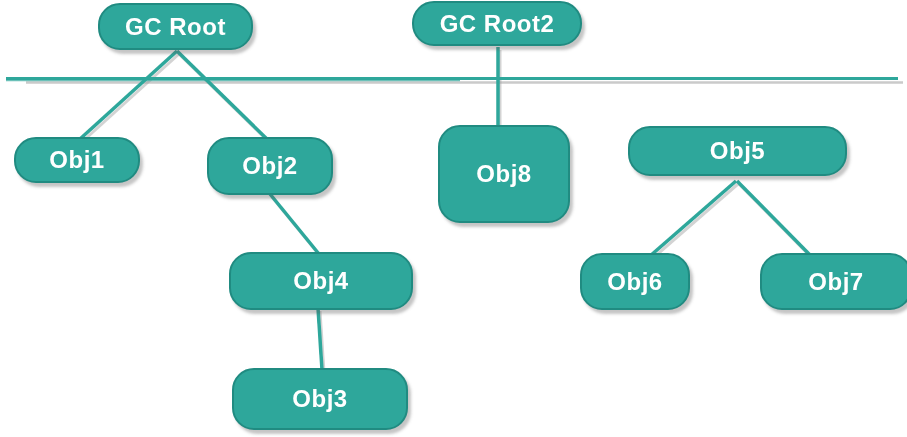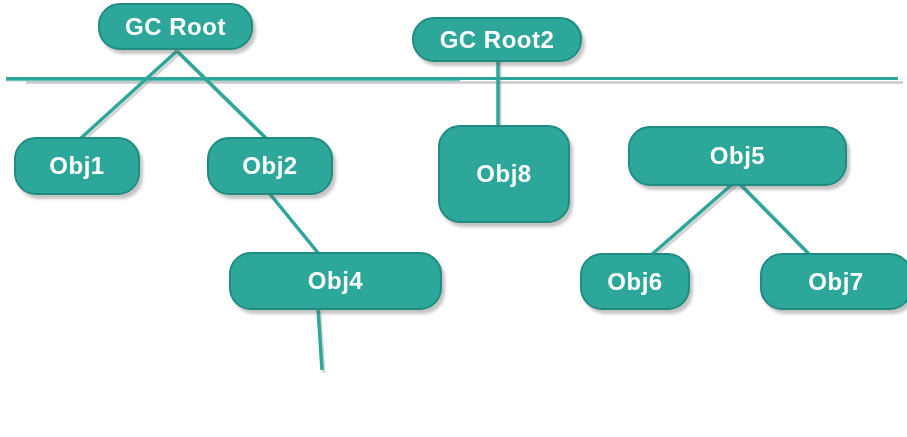--- a/index.html
+++ b/index.html
@@ -64,37 +64,40 @@
       <line x1="498" y1="47" x2="498" y2="127" stroke="#2EA79B" stroke-width="3.5" stroke-opacity="1" stroke-linecap="butt"></line>
       <line x1="270" y1="194" x2="319" y2="254" stroke="#2EA79B" stroke-width="3.5" stroke-opacity="1" stroke-linecap="butt"></line>
       <line x1="318" y1="308" x2="322" y2="370" stroke="#2EA79B" stroke-width="3.5" stroke-opacity="1" stroke-linecap="butt"></line>
       <line x1="736" y1="181" x2="650" y2="256" stroke="#2EA79B" stroke-width="3.5" stroke-opacity="1" stroke-linecap="butt"></line>
       <line x1="737" y1="181" x2="811" y2="256" stroke="#2EA79B" stroke-width="3.5" stroke-opacity="1" stroke-linecap="butt"></line>
     </svg>
 
 <div class="node" style="left: 98px; top: 3px; width: 155px; height: 47px; background: rgb(46, 167, 155); border-color: rgb(32, 139, 129);">
       <span class="node-label" style="color: rgb(255, 255, 255);">GC Root</span>
     </div>
-    <div class="node" style="left: 412px; top: 17px; width: 170px; height: 45px; background: rgb(46, 167, 155); border-color: rgb(32, 139, 129);">
+    <div class="node" style="left: 412px; top: 1px; width: 170px; height: 45px; background: rgb(46, 167, 155); border-color: rgb(32, 139, 129);">
       <span class="node-label" style="color: rgb(255, 255, 255);">GC Root2</span>
     </div>
-    <div class="node" style="left: 14px; top: 137px; width: 126px; height: 58px; background: rgb(46, 167, 155); border-color: rgb(32, 139, 129);">
+    <div class="node" style="left: 14px; top: 137px; width: 126px; height: 46px; background: rgb(46, 167, 155); border-color: rgb(32, 139, 129);">
       <span class="node-label" style="color: rgb(255, 255, 255);">Obj1</span>
     </div>
     <div class="node" style="left: 207px; top: 137px; width: 126px; height: 58px; background: rgb(46, 167, 155); border-color: rgb(32, 139, 129);">
       <span class="node-label" style="color: rgb(255, 255, 255);">Obj2</span>
     </div>
     <div class="node" style="left: 438px; top: 125px; width: 132px; height: 98px; background: rgb(46, 167, 155); border-color: rgb(32, 139, 129);">
       <span class="node-label" style="color: rgb(255, 255, 255);">Obj8</span>
     </div>
-    <div class="node" style="left: 628px; top: 126px; width: 219px; height: 60px; background: rgb(46, 167, 155); border-color: rgb(32, 139, 129);">
+    <div class="node" style="left: 628px; top: 126px; width: 219px; height: 50px; background: rgb(46, 167, 155); border-color: rgb(32, 139, 129);">
       <span class="node-label" style="color: rgb(255, 255, 255);">Obj5</span>
     </div>
-    <div class="node" style="left: 229px; top: 252px; width: 213px; height: 58px; background: rgb(46, 167, 155); border-color: rgb(32, 139, 129);">
+    <div class="node" style="left: 229px; top: 252px; width: 184px; height: 58px; background: rgb(46, 167, 155); border-color: rgb(32, 139, 129);">
       <span class="node-label" style="color: rgb(255, 255, 255);">Obj4</span>
     </div>
     <div class="node" style="left: 580px; top: 253px; width: 110px; height: 57px; background: rgb(46, 167, 155); border-color: rgb(32, 139, 129);">
       <span class="node-label" style="color: rgb(255, 255, 255);">Obj6</span>
     </div>
     <div class="node" style="left: 760px; top: 253px; width: 152px; height: 57px; background: rgb(46, 167, 155); border-color: rgb(32, 139, 129);">
       <span class="node-label" style="color: rgb(255, 255, 255);">Obj7</span>
     </div>
+    <div class="node" style="left: 232px; top: 368px; width: 176px; height: 62px; background: rgb(46, 167, 155); border-color: rgb(32, 139, 129);">
+      <span class="node-label" style="color: rgb(255, 255, 255);">Obj3</span>
+    </div>
   </div>
 
 </body></html>

